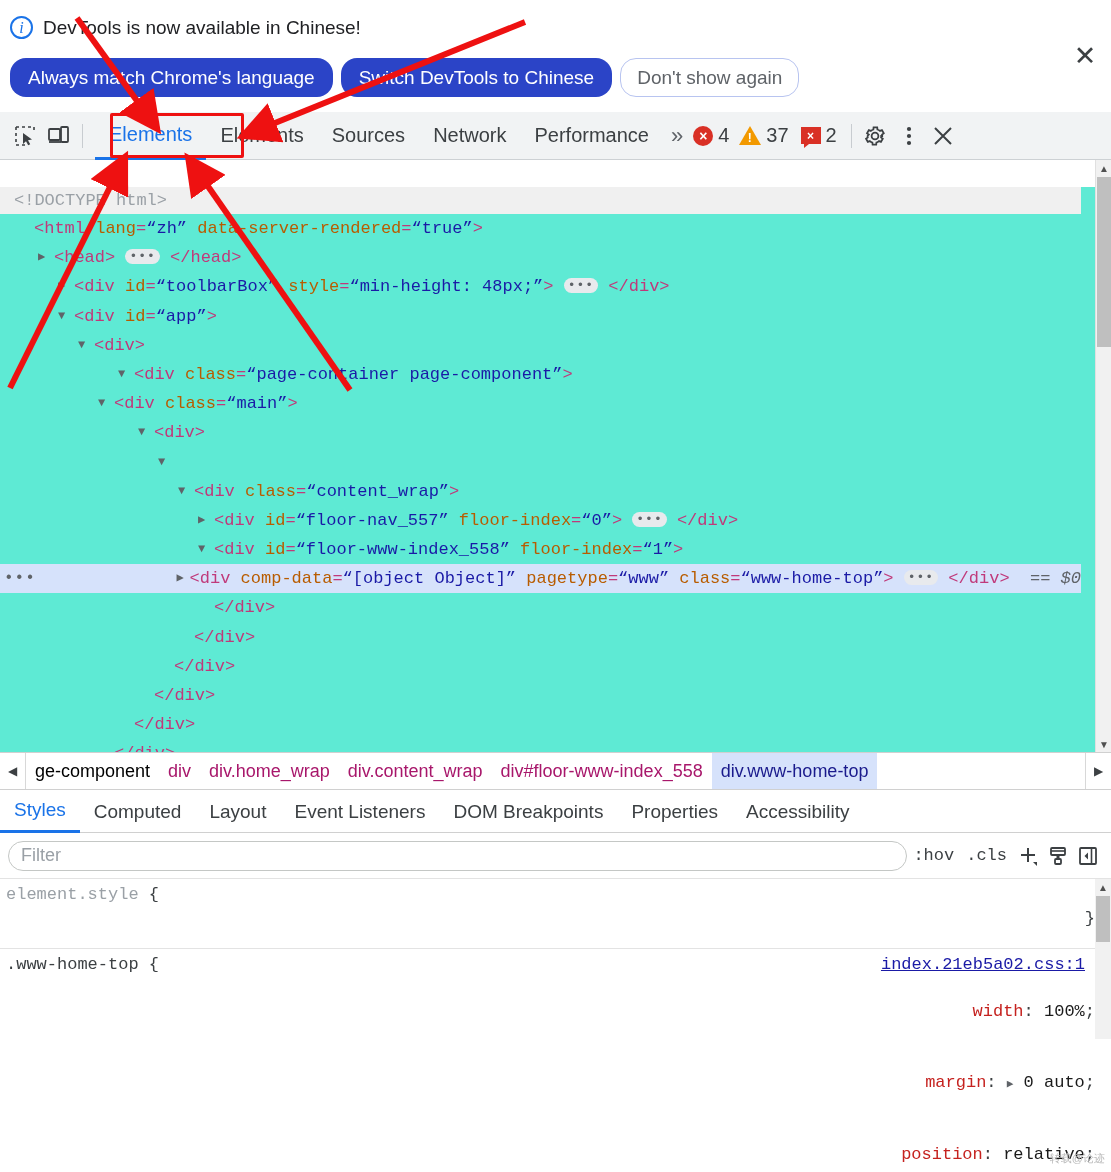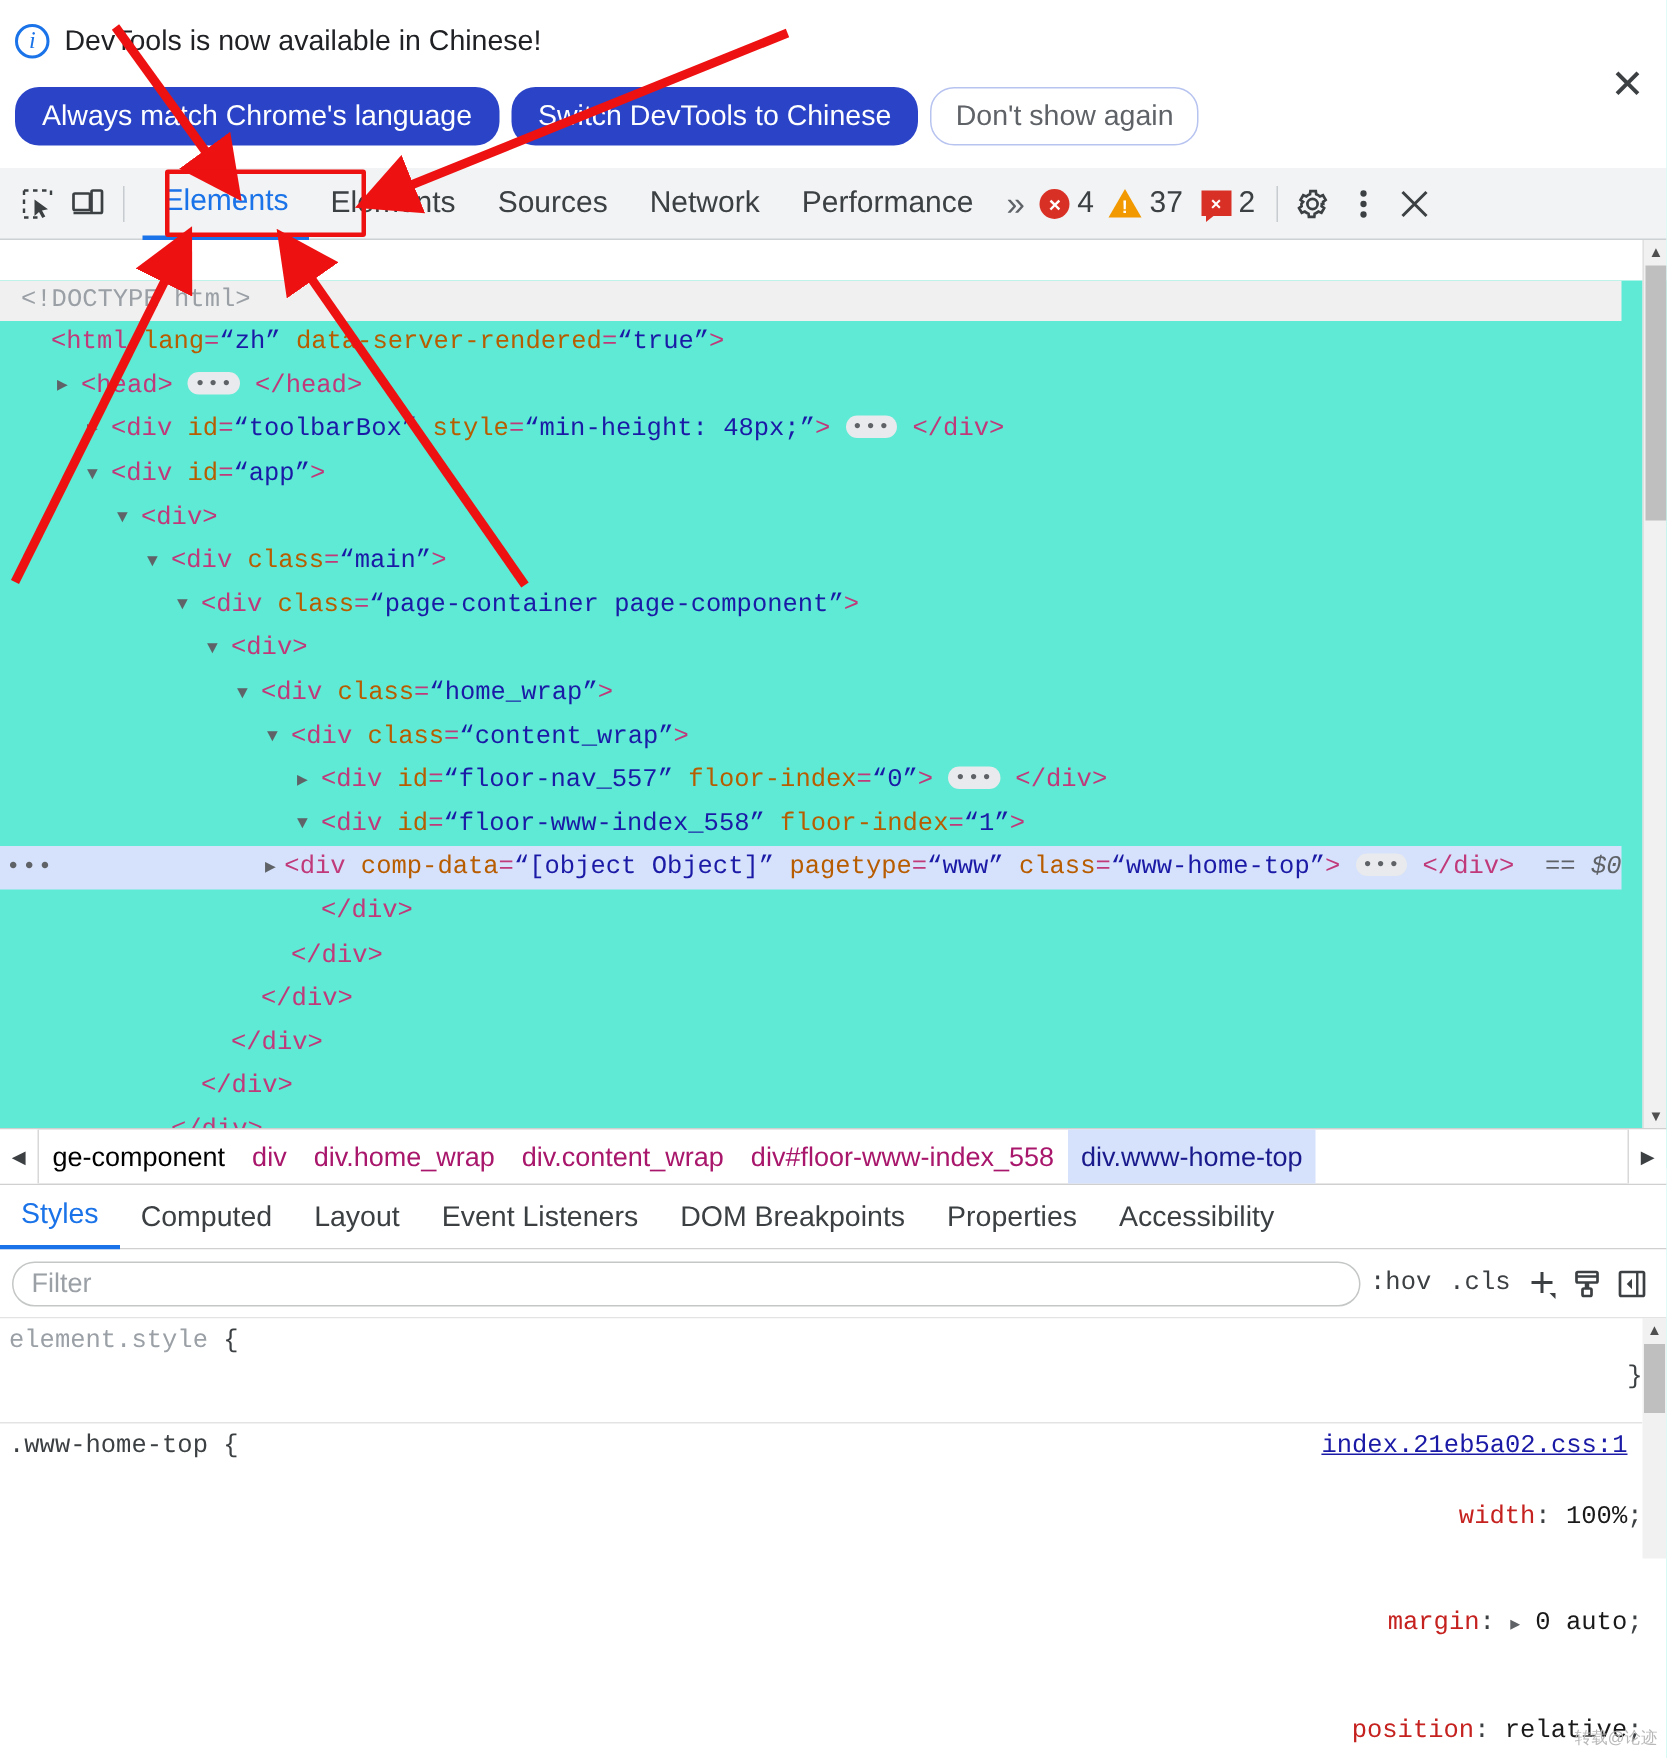--- a/index.html
+++ b/index.html
@@ -277,24 +277,24 @@
   </div>
 
   <div class="dom-panel">
     <div class="doctype-row">&lt;!DOCTYPE html&gt;</div>
     <div id="dom-rows">
         <div class="node-row" style="position: relative;"><span style="display:inline-block;width:18px"></span><span class="tri none"></span><span><span class="punc">&lt;</span><span class="tag">html</span> <span class="attr">lang</span><span class="punc">=</span><span class="val">“zh”</span> <span class="attr">data-server-rendered</span><span class="punc">=</span><span class="val">“true”</span><span class="punc">&gt;</span></span></div>
         <div class="node-row" style="position: relative;"><span style="display:inline-block;width:38px"></span><span class="tri closed"></span><span><span class="punc">&lt;</span><span class="tag">head</span><span class="punc">&gt;</span> <span class="dots">•••</span> <span class="punc">&lt;/</span><span class="tag">head</span><span class="punc">&gt;</span></span></div>
         <div class="node-row" style="position: relative;"><span style="display:inline-block;width:58px"></span><span class="tri closed"></span><span><span class="punc">&lt;</span><span class="tag">div</span> <span class="attr">id</span><span class="punc">=</span><span class="val">“toolbarBox”</span> <span class="attr">style</span><span class="punc">=</span><span class="val">“min-height: 48px;”</span><span class="punc">&gt;</span> <span class="dots">•••</span> <span class="punc">&lt;/</span><span class="tag">div</span><span class="punc">&gt;</span></span></div>
         <div class="node-row" style="position: relative;"><span style="display:inline-block;width:58px"></span><span class="tri open"></span><span><span class="punc">&lt;</span><span class="tag">div</span> <span class="attr">id</span><span class="punc">=</span><span class="val">“app”</span><span class="punc">&gt;</span></span></div>
         <div class="node-row" style="position: relative;"><span style="display:inline-block;width:78px"></span><span class="tri open"></span><span><span class="punc">&lt;</span><span class="tag">div</span><span class="punc">&gt;</span></span></div>
+        <div class="node-row" style="position: relative;"><span style="display:inline-block;width:118px"></span><span class="tri open"></span><span><span class="punc">&lt;</span><span class="tag">div</span> <span class="attr">class</span><span class="punc">=</span><span class="val">“page-container page-component”</span><span class="punc">&gt;</span></span></div>
         <div class="node-row" style="position: relative;"><span style="display:inline-block;width:98px"></span><span class="tri open"></span><span><span class="punc">&lt;</span><span class="tag">div</span> <span class="attr">class</span><span class="punc">=</span><span class="val">“main”</span><span class="punc">&gt;</span></span></div>
-        <div class="node-row" style="position: relative;"><span style="display:inline-block;width:118px"></span><span class="tri open"></span><span><span class="punc">&lt;</span><span class="tag">div</span> <span class="attr">class</span><span class="punc">=</span><span class="val">“page-container page-component”</span><span class="punc">&gt;</span></span></div>
         <div class="node-row" style="position: relative;"><span style="display:inline-block;width:138px"></span><span class="tri open"></span><span><span class="punc">&lt;</span><span class="tag">div</span><span class="punc">&gt;</span></span></div>
-        <div class="node-row" style="position: relative;"><span style="display:inline-block;width:158px"></span><span class="tri open"></span><span><span class="punc">&lt;</span><span class="tag">div</span> <span class="attr">class</span><span class="punc">=</span><span class="val">“home_wrap”</span><span class="punc">&gt;</span></span></div>
+        <div class="node-row" style="position: relative;"><span style="display:inline-block;width:158px"></span><span class="tri open"></span></div>
         <div class="node-row" style="position: relative;"><span style="display:inline-block;width:178px"></span><span class="tri open"></span><span><span class="punc">&lt;</span><span class="tag">div</span> <span class="attr">class</span><span class="punc">=</span><span class="val">“content_wrap”</span><span class="punc">&gt;</span></span></div>
         <div class="node-row" style="position: relative;"><span style="display:inline-block;width:198px"></span><span class="tri closed"></span><span><span class="punc">&lt;</span><span class="tag">div</span> <span class="attr">id</span><span class="punc">=</span><span class="val">“floor-nav_557”</span> <span class="attr">floor-index</span><span class="punc">=</span><span class="val">“0”</span><span class="punc">&gt;</span> <span class="dots">•••</span> <span class="punc">&lt;/</span><span class="tag">div</span><span class="punc">&gt;</span></span></div>
         <div class="node-row" style="position: relative;"><span style="display:inline-block;width:198px"></span><span class="tri open"></span><span><span class="punc">&lt;</span><span class="tag">div</span> <span class="attr">id</span><span class="punc">=</span><span class="val">“floor-www-index_558”</span> <span class="attr">floor-index</span><span class="punc">=</span><span class="val">“1”</span><span class="punc">&gt;</span></span></div>
         <div class="node-row selected" style="position: relative;"><span class="ellipsis-left">•••</span><span style="display:inline-block;width:218px"></span><span class="tri closed"></span><span><span class="punc">&lt;</span><span class="tag">div</span> <span class="attr">comp-data</span><span class="punc">=</span><span class="val">“[object Object]”</span> <span class="attr">pagetype</span><span class="punc">=</span><span class="val">“www”</span> <span class="attr">class</span><span class="punc">=</span><span class="val">“www-home-top”</span><span class="punc">&gt;</span> <span class="dots">•••</span> <span class="punc">&lt;/</span><span class="tag">div</span><span class="punc">&gt;</span>  <span class="eqs0">== $0</span></span></div>
         <div class="node-row" style="position: relative;"><span style="display:inline-block;width:198px"></span><span class="tri none"></span><span><span class="punc">&lt;/</span><span class="tag">div</span><span class="punc">&gt;</span></span></div>
         <div class="node-row" style="position: relative;"><span style="display:inline-block;width:178px"></span><span class="tri none"></span><span><span class="punc">&lt;/</span><span class="tag">div</span><span class="punc">&gt;</span></span></div>
         <div class="node-row" style="position: relative;"><span style="display:inline-block;width:158px"></span><span class="tri none"></span><span><span class="punc">&lt;/</span><span class="tag">div</span><span class="punc">&gt;</span></span></div>
         <div class="node-row" style="position: relative;"><span style="display:inline-block;width:138px"></span><span class="tri none"></span><span><span class="punc">&lt;/</span><span class="tag">div</span><span class="punc">&gt;</span></span></div>
         <div class="node-row" style="position: relative;"><span style="display:inline-block;width:118px"></span><span class="tri none"></span><span><span class="punc">&lt;/</span><span class="tag">div</span><span class="punc">&gt;</span></span></div>
         <div class="node-row" style="position: relative;"><span style="display:inline-block;width:98px"></span><span class="tri none"></span><span><span class="punc">&lt;/</span><span class="tag">div</span><span class="punc">&gt;</span></span></div>

